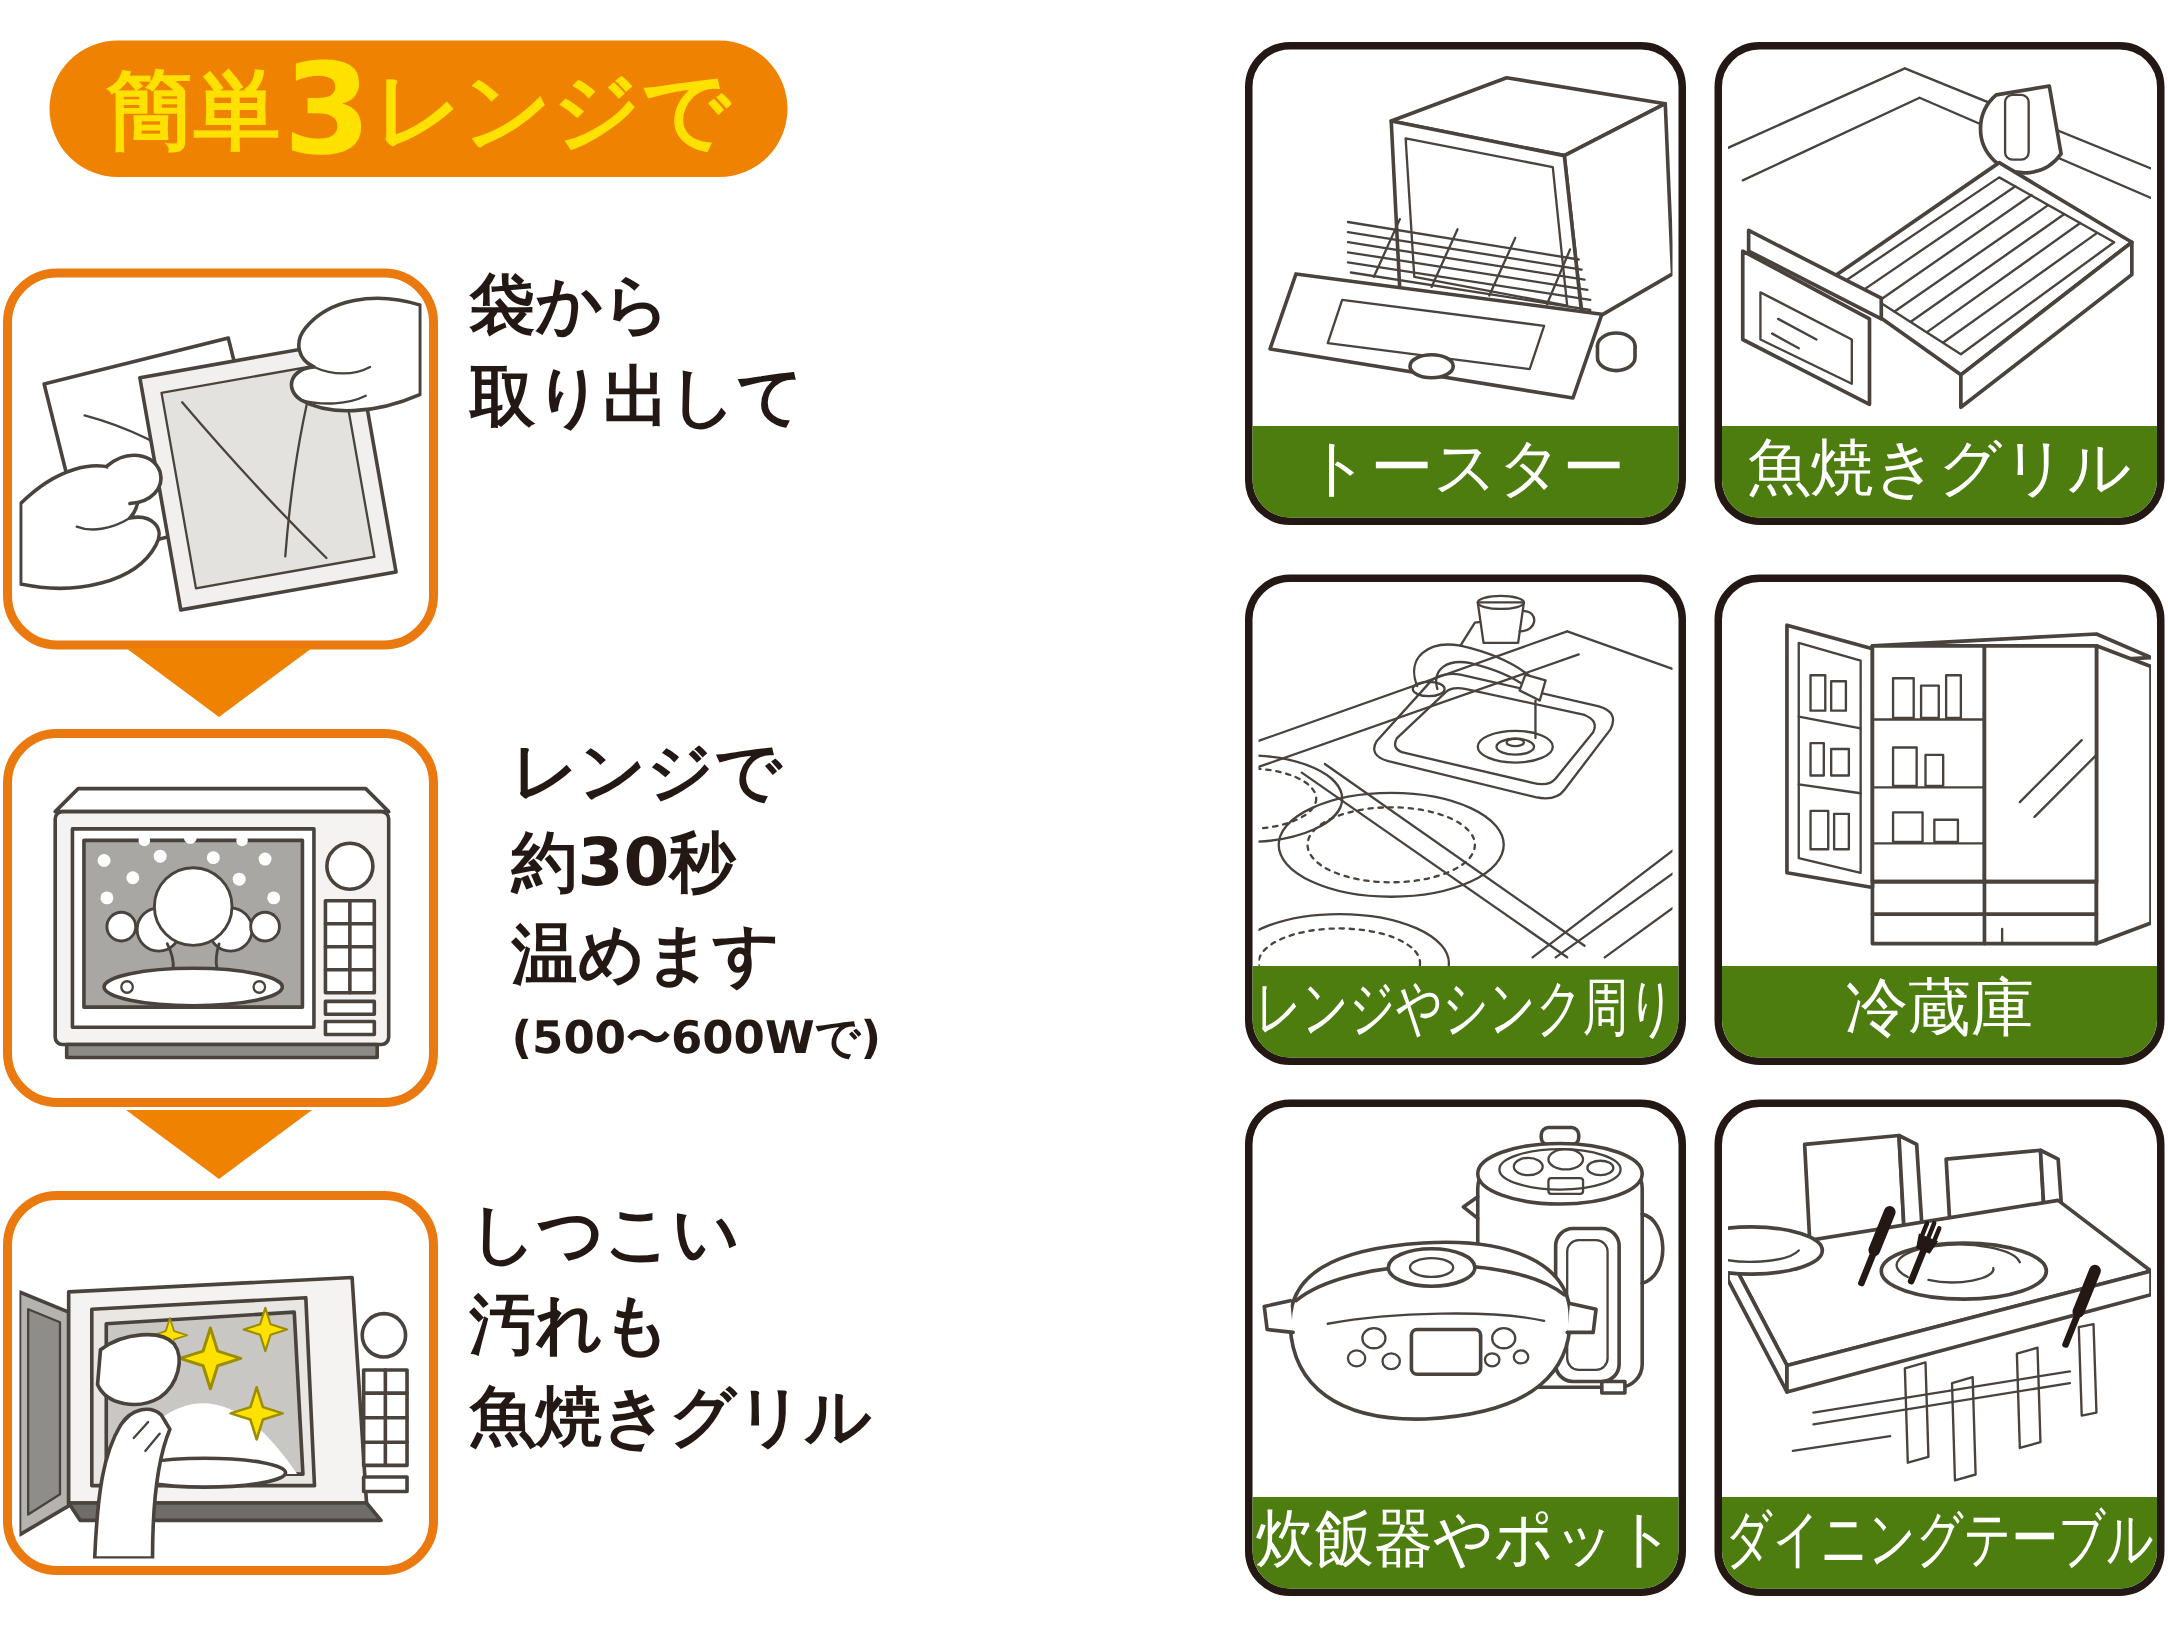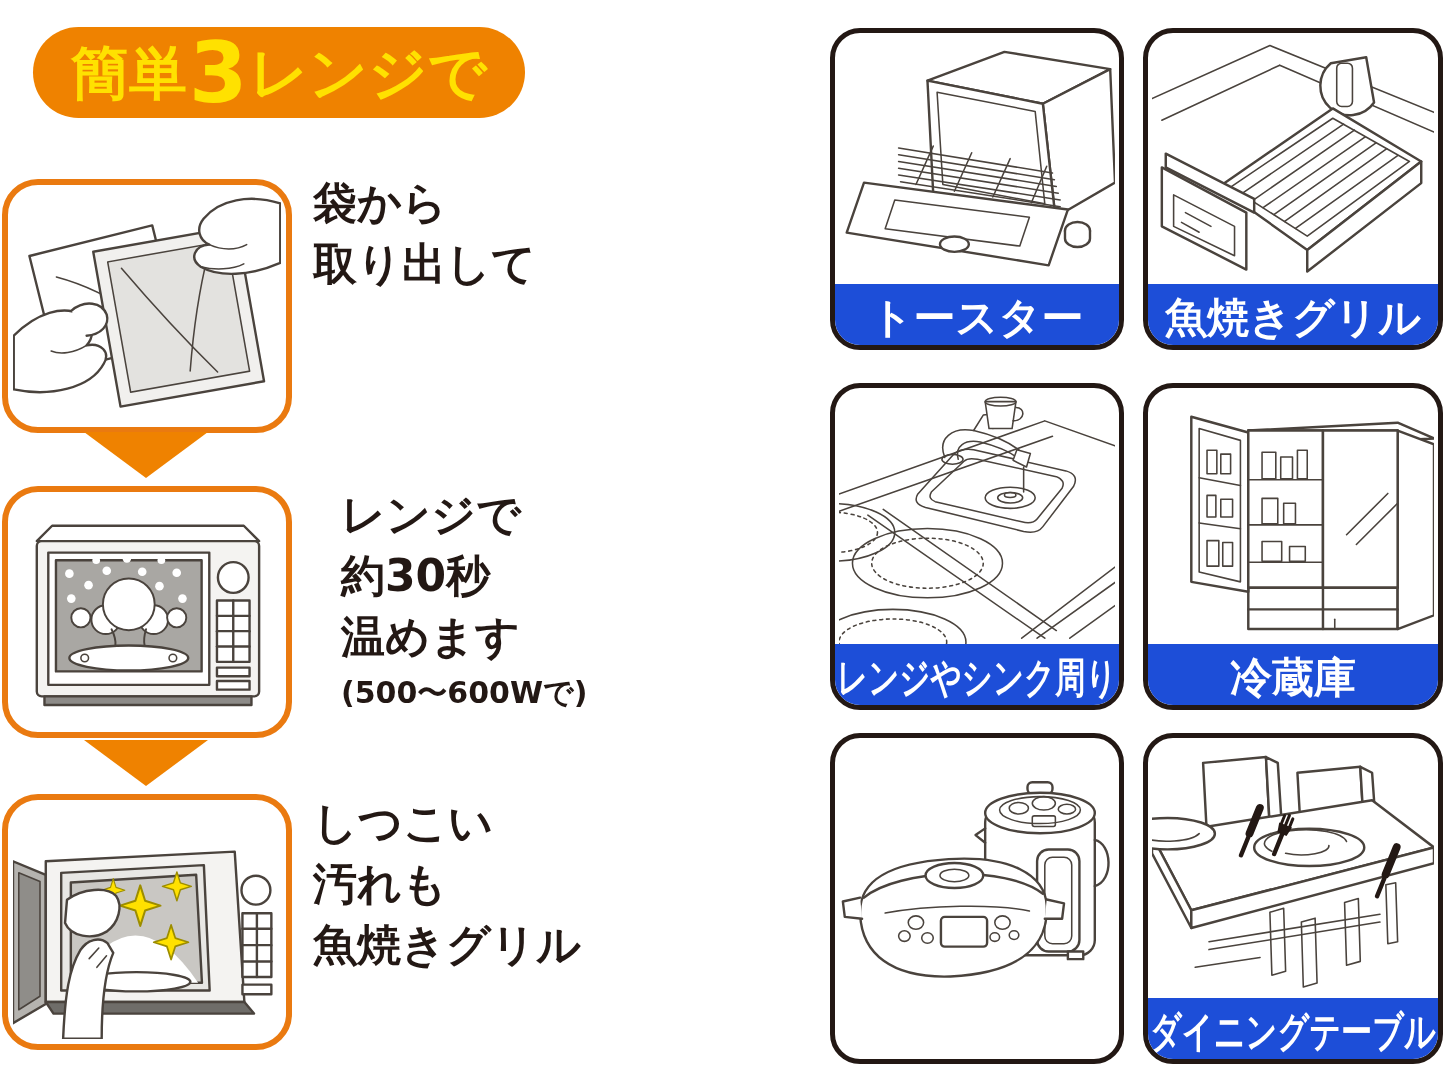--- a/index.html
+++ b/index.html
@@ -44,23 +44,23 @@
   .step-note{font-weight:700;font-size:30px;line-height:52px;color:#231814;}
 
   
   .panel{
     background:#ffffff;border:5px solid #231814;border-radius:30px;
     box-sizing:border-box;overflow:hidden;display:flex;flex-direction:column;
   }
   .panel-art{flex:1;margin:4px 4px 0 4px;min-height:0;}
   .panel-art svg{width:100%;height:100%;display:block;}
   .panel-bar{
-    height:62px;flex:0 0 62px;background:#1d4ed8;color:#ffffff;
-    display:flex;align-items:flex-end;justify-content:center;
-    font-weight:700;font-size:42px;margin:0 -5px -1px -5px;
+    height:62px;flex:0 0 62px;background:#4d7c0f;color:#ffffff;
+    display:flex;align-items:flex-start;justify-content:center;
+    font-weight:400;font-size:42px;margin:0 -5px -1px -5px;
   }
   #panel-0{left:830px;top:28px;width:294px;height:322px;}
   #panel-1{left:1143px;top:28px;width:300px;height:322px;}
   #panel-2{left:830px;top:383px;width:294px;height:327px;}
   #panel-3{left:1143px;top:383px;width:300px;height:327px;}
   #panel-4{left:830px;top:733px;width:294px;height:331px;}
   #panel-5{left:1143px;top:733px;width:300px;height:331px;}
 
   
   .la{stroke:#4a433d;stroke-width:2.5;fill:#ffffff;stroke-linejoin:round;stroke-linecap:round;}
@@ -402,20 +402,23 @@
             <ellipse cx="68" cy="162" rx="6" ry="5.5"></ellipse>
           <ellipse cx="92" cy="164" rx="6" ry="5.5"></ellipse>
             <ellipse cx="170" cy="148" rx="8" ry="7"></ellipse>
           <ellipse cx="182" cy="161" rx="5" ry="4.5"></ellipse>
             <ellipse cx="162" cy="163" rx="5" ry="4.5"></ellipse>
         </g>
         <path d="M22,122 L4,126 L6,142 L24,144" fill="#ffffff"></path>
         <path d="M216,124 L234,128 L232,144 L214,144" fill="#ffffff"></path>
       </g>
     </svg>
+  </div>
+  <div class="panel-bar">
+    <span class="fit" style="transform: scaleX(0.939597);">炊飯器やポット</span>
   </div>
 </div>
 
 <div class="abs panel" id="panel-5">
   <div class="panel-art">
     <svg viewBox="0 0 287 250" preserveAspectRatio="xMidYMid meet">
       <g class="la" stroke-width="2">
 
         <polygon points="52,16 116,10 120,84 56,92" fill="#ffffff"></polygon>
         <polygon points="116,10 128,16 132,78 120,84" fill="#ffffff"></polygon>

